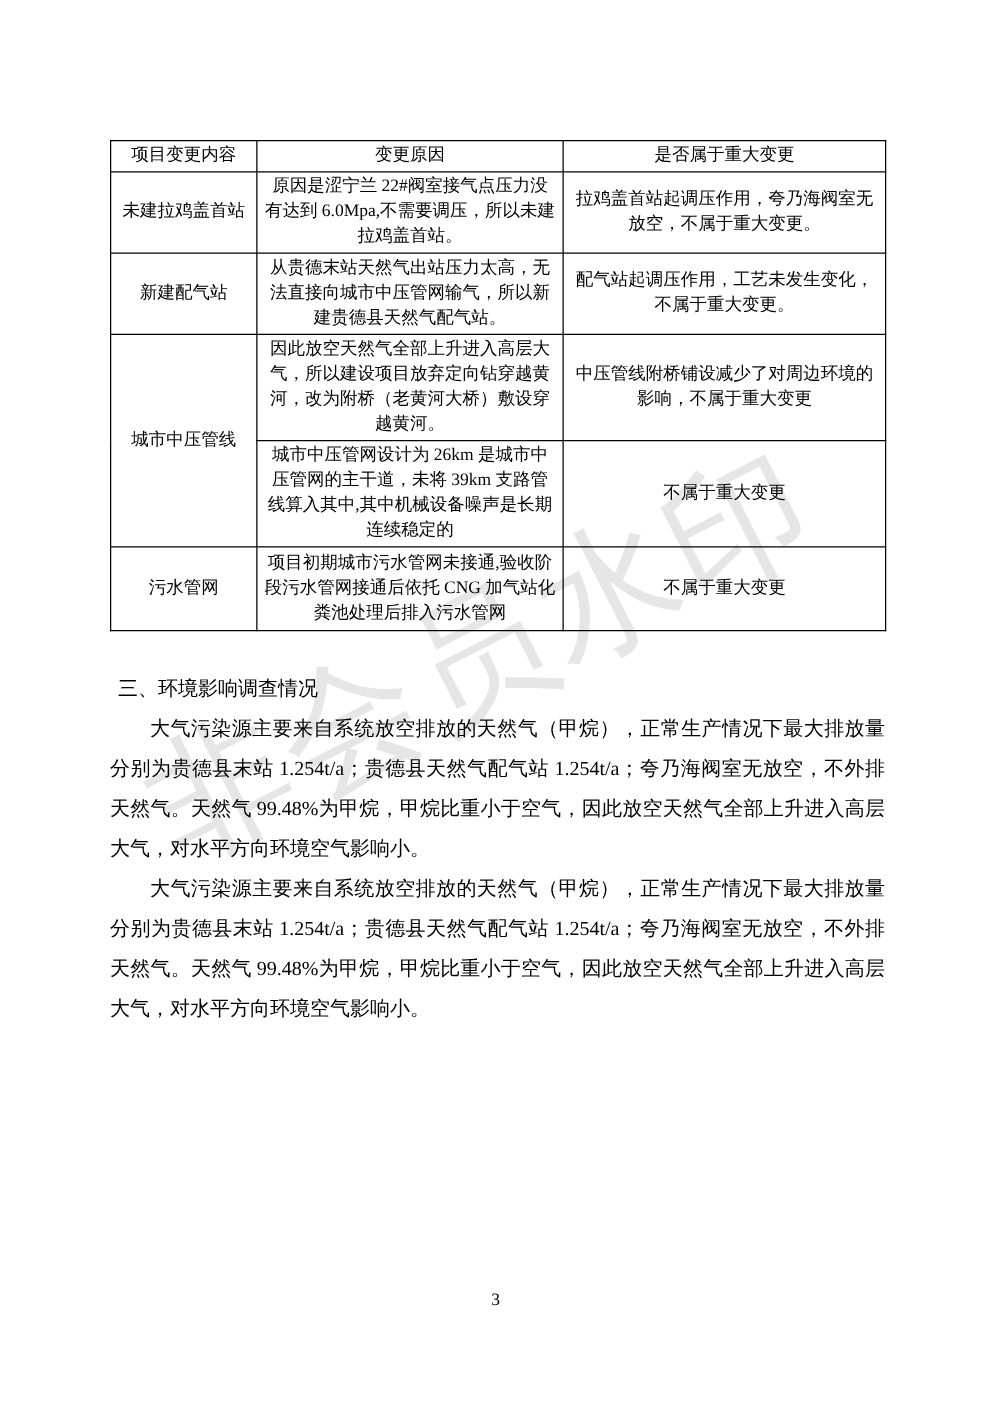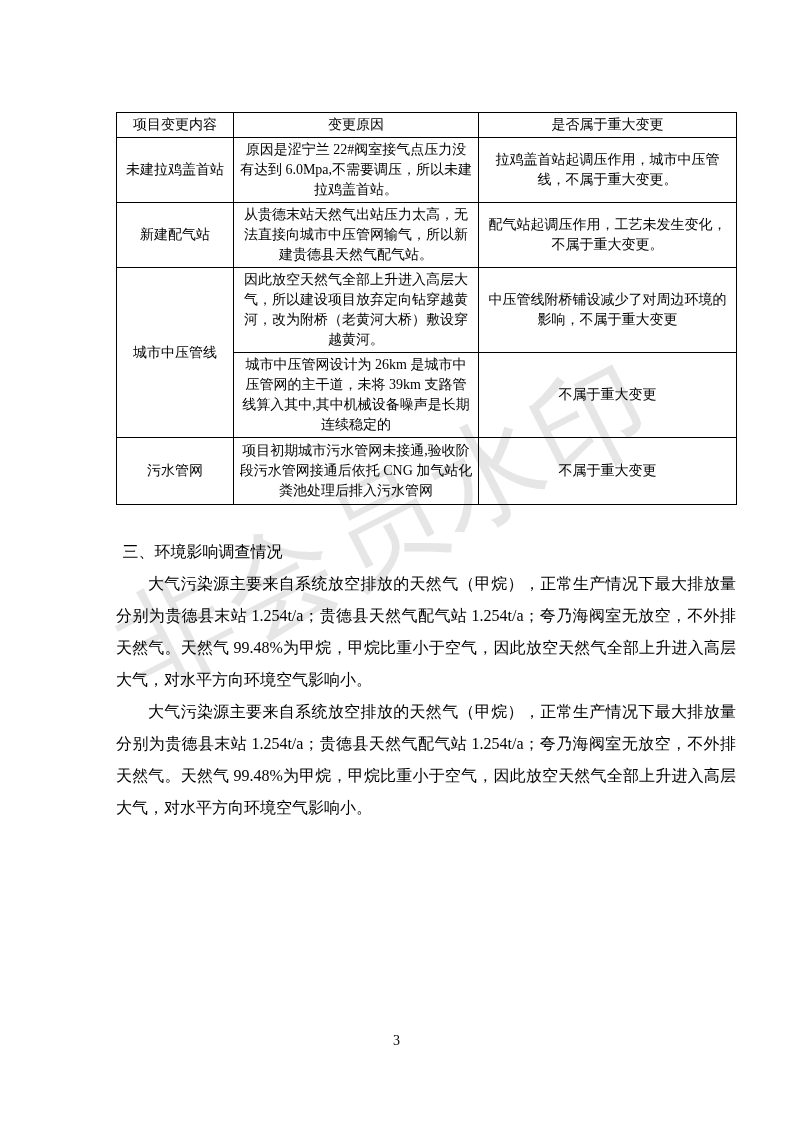--- a/index.html
+++ b/index.html
@@ -24,21 +24,20 @@
     transform-origin: 50% 50%;
     z-index: 0;
     white-space: nowrap;
     user-select: none;
   }
   .content {
     position: absolute;
     left: 88px; top: 112px;
     width: 620px;
     z-index: 1;
-    margin-left: 28px;
   }
   table.change-table {
     border-collapse: collapse;
     table-layout: fixed;
     width: 620px;
     font-size: 14px;
   }
   table.change-table col.c1 { width: 117px; }
   table.change-table col.c2 { width: 245px; }
   table.change-table col.c3 { width: 258px; }
@@ -93,21 +92,21 @@
       <tr class="hdr">
         <th>项目变更内容</th>
         <th>变更原因</th>
         <th>是否属于重大变更</th>
       </tr>
     </thead>
     <tbody>
       <tr class="r1">
         <td>未建拉鸡盖首站</td>
         <td>原因是涩宁兰 22#阀室接气点压力没有达到 6.0Mpa,不需要调压，所以未建拉鸡盖首站。</td>
-        <td>拉鸡盖首站起调压作用，城市中压管线，不属于重大变更。</td>
+        <td>拉鸡盖首站起调压作用，夸乃海阀室无放空，不属于重大变更。</td>
       </tr>
       <tr class="r2">
         <td>新建配气站</td>
         <td>从贵德末站天然气出站压力太高，无法直接向城市中压管网输气，所以新建贵德县天然气配气站。</td>
         <td>配气站起调压作用，工艺未发生变化，不属于重大变更。</td>
       </tr>
       <tr class="r3">
         <td rowspan="2">城市中压管线</td>
         <td>因此放空天然气全部上升进入高层大气，所以建设项目放弃定向钻穿越黄河，改为附桥（老黄河大桥）敷设穿越黄河。</td>
         <td>中压管线附桥铺设减少了对周边环境的影响，不属于重大变更</td>

